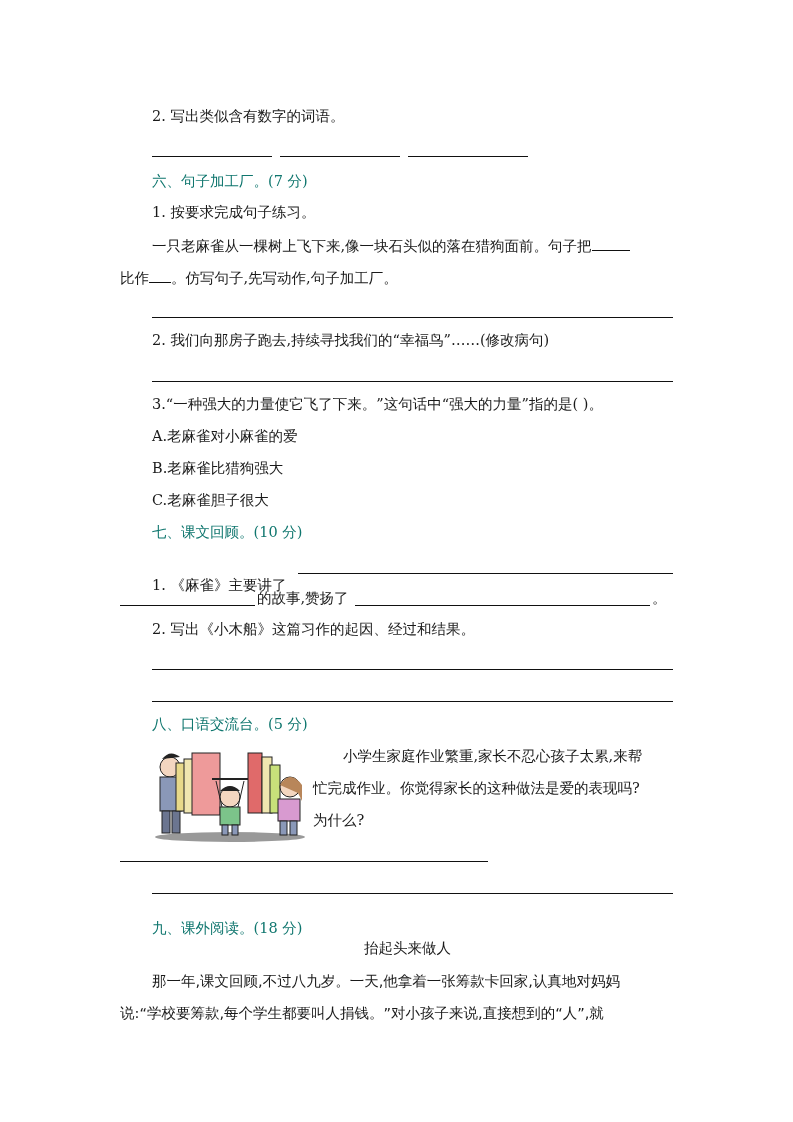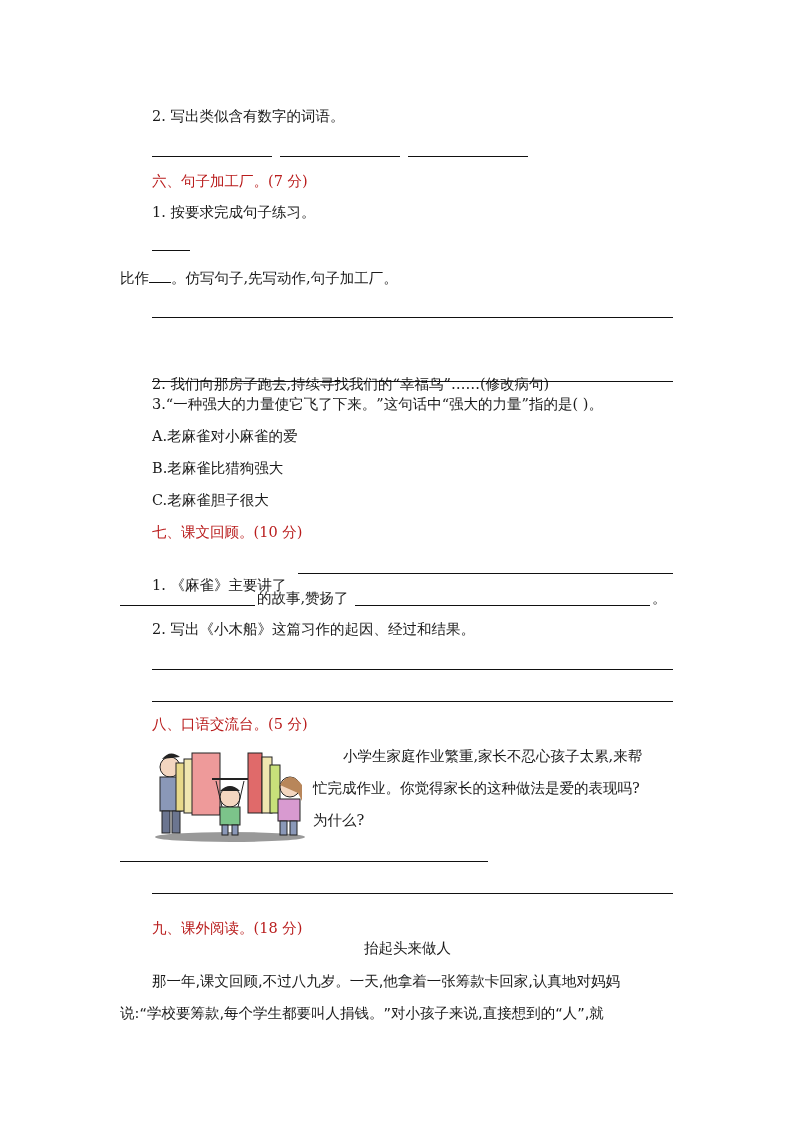--- a/index.html
+++ b/index.html
@@ -1,42 +1,42 @@
 <!DOCTYPE html>
 <html><head>
   <meta charset="utf-8">
   <style>
     html, body { margin: 0; padding: 0; background: #ffffff; }
     body { width: 793px; height: 1122px; position: relative; overflow: hidden;
            font-family: "DejaVu Serif", "Liberation Serif", serif; color: #1a1a1a; font-size: 14.5px; }
     .abs { position: absolute; white-space: nowrap; }
-    .red { color: #b91c1c; }
+    .red { color: #0f766e; }
     .line { position: absolute; height: 0; border-top: 1px solid #111; }
     .sans { font-family: "DejaVu Sans", "Liberation Sans", sans-serif; }
     .blank { display: inline-block; border-bottom: 1px solid #111; height: 14px; vertical-align: baseline; }
     .illus { position: absolute; left: 150px; top: 745px; width: 160px; height: 98px; }
   </style>
 </head>
 <body>
 
 <div class="abs" style="left:152px; top:107px;">2. 写出类似含有数字的词语。</div>
 <div class="line" style="left:152px; top:156px; width:120px;"></div>
 <div class="line" style="left:280px; top:156px; width:120px;"></div>
 <div class="line" style="left:408px; top:156px; width:120px;"></div>
 
 <div class="abs red" style="left:152px; top:172px;">六、句子加工厂。(7 分)</div>
 <div class="abs" style="left:152px; top:203px;">1. 按要求完成句子练习。</div>
 <div class="abs" style="left:152px; top:236px;">
-  <span class="blank" style="width:38px;"></span>
+  <span>一只老麻雀从一棵树上飞下来,像一块石头似的落在猎狗面前。句子把</span><span class="blank" style="width:38px;"></span>
 </div>
 <div class="abs" style="left:120px; top:268px;">
   <span>比作</span><span class="blank" style="width:22px;"></span><span>。仿写句子,先写动作,句子加工厂。</span>
 </div>
 <div class="line" style="left:152px; top:317px; width:521px;"></div>
-<div class="abs" style="left:152px; top:331px;margin-top:44px;">2. 我们向那房子跑去,持续寻找我们的“幸福鸟”……(修改病句)</div>
+<div class="abs" style="left:152px; top:331px;">2. 我们向那房子跑去,持续寻找我们的“幸福鸟”……(修改病句)</div>
 <div class="line" style="left:152px; top:381px; width:521px;"></div>
 <div class="abs" style="left:152px; top:395px;">3.“一种强大的力量使它飞了下来。”这句话中“强大的力量”指的是(        )。</div>
 <div class="abs" style="left:152px; top:427px;">A.老麻雀对小麻雀的爱</div>
 <div class="abs" style="left:152px; top:459px;">B.老麻雀比猎狗强大</div>
 <div class="abs" style="left:152px; top:491px;">C.老麻雀胆子很大</div>
 
 <div class="abs red" style="left:152px; top:523px;">七、课文回顾。(10 分)</div>
 <div class="abs" style="left:152px; top:556px;margin-top:20px;">1. 《麻雀》主要讲了</div>
 <div class="line" style="left:298px; top:573px; width:375px;"></div>
 <div class="line" style="left:120px; top:605px; width:135px;"></div>

